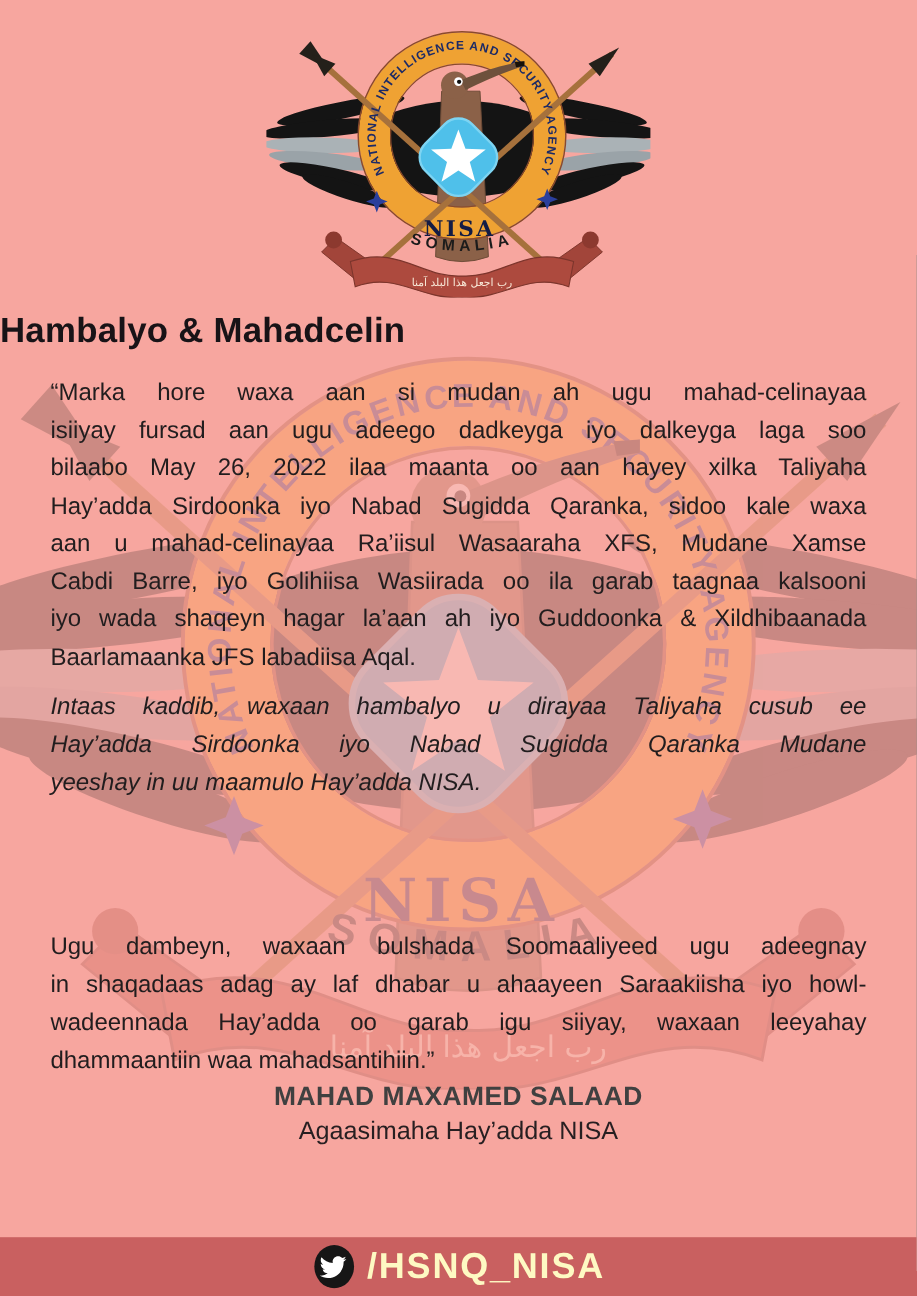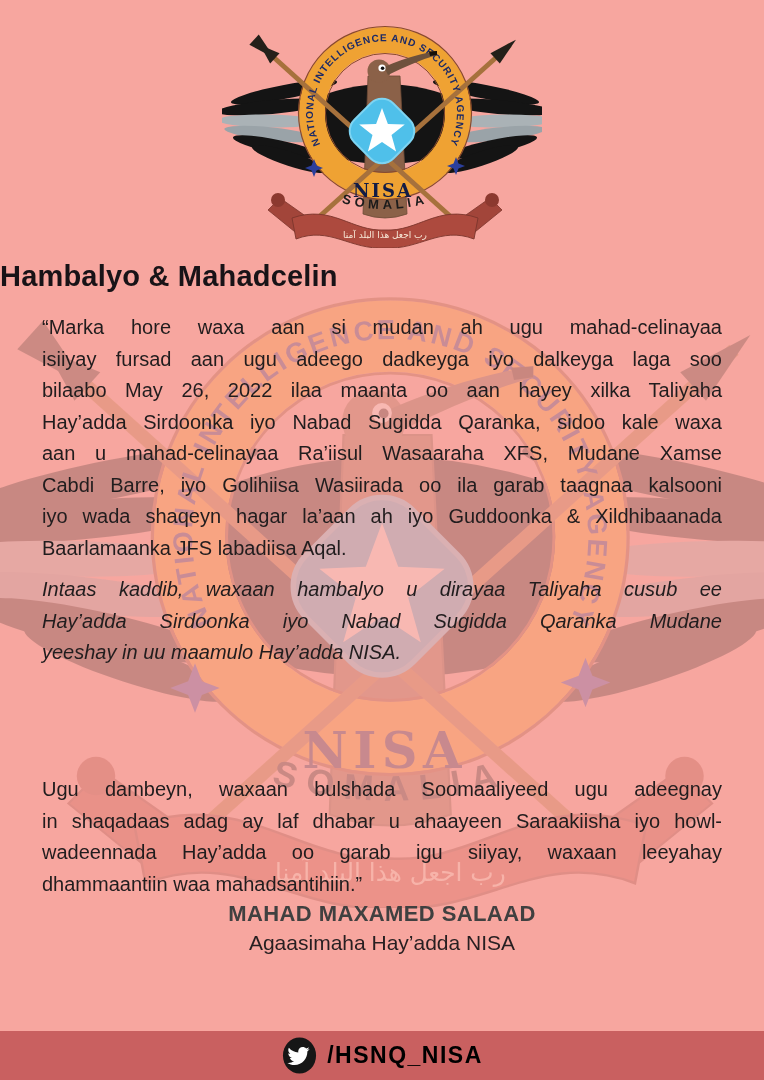--- a/index.html
+++ b/index.html
@@ -41,21 +41,21 @@
     position:absolute;top:931px;left:0;right:0;text-align:center;
     font-size:21px;color:#271f21;
   }
 
   .footer{
     position:absolute;left:0;top:1031px;width:764px;height:49px;
     background:#c96060;display:flex;align-items:center;justify-content:center;gap:9px;
   }
   .footer .tw{width:37px;height:37px;flex:0 0 auto;}
   .footer .handle{
-    font-size:23px;font-weight:600;color:#000000;letter-spacing:1.5px;
+    font-size:30px;font-weight:600;color:#fef9c3;letter-spacing:1.5px;
   }
 </style>
 </head>
 <body>
 
 <svg class="svg-defs" aria-hidden="true">
   <defs>
     <g id="halfwing">
       <ellipse cx="62" cy="84" rx="54" ry="7" transform="rotate(-11 62 84)" fill="#141414"></ellipse>
       <ellipse cx="50" cy="99" rx="55" ry="7" transform="rotate(-5 50 99)" fill="#141414"></ellipse>

